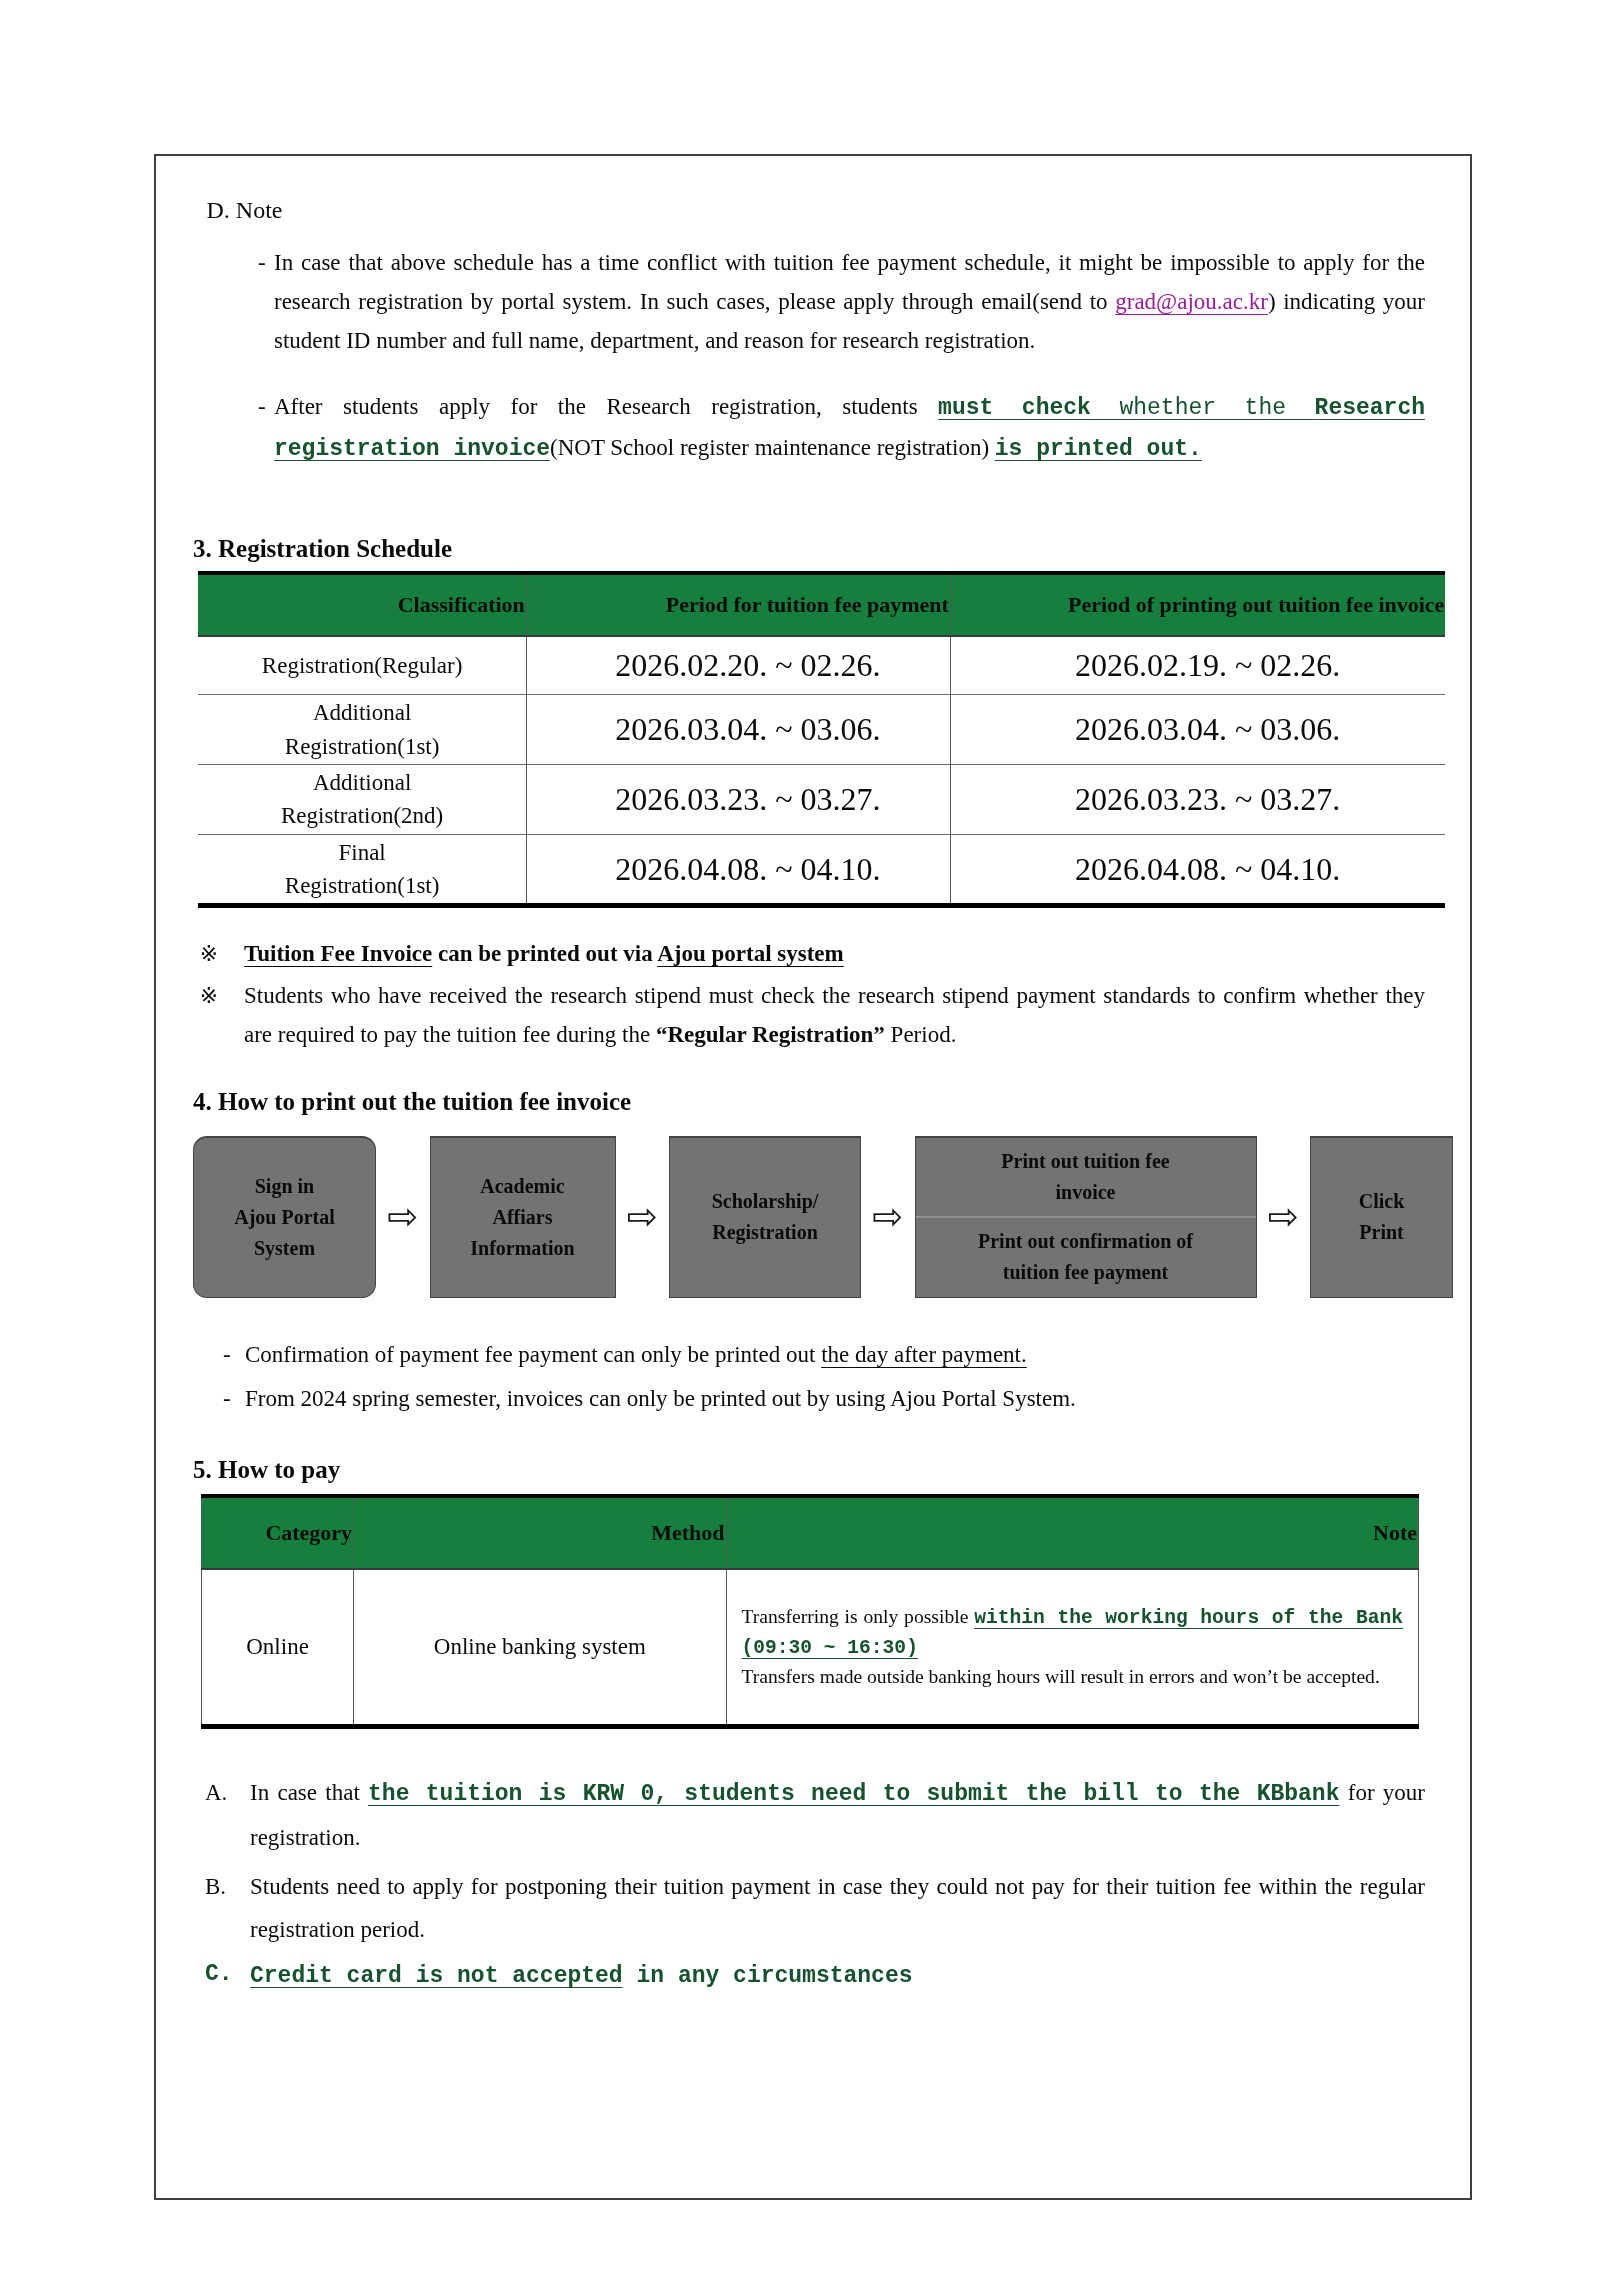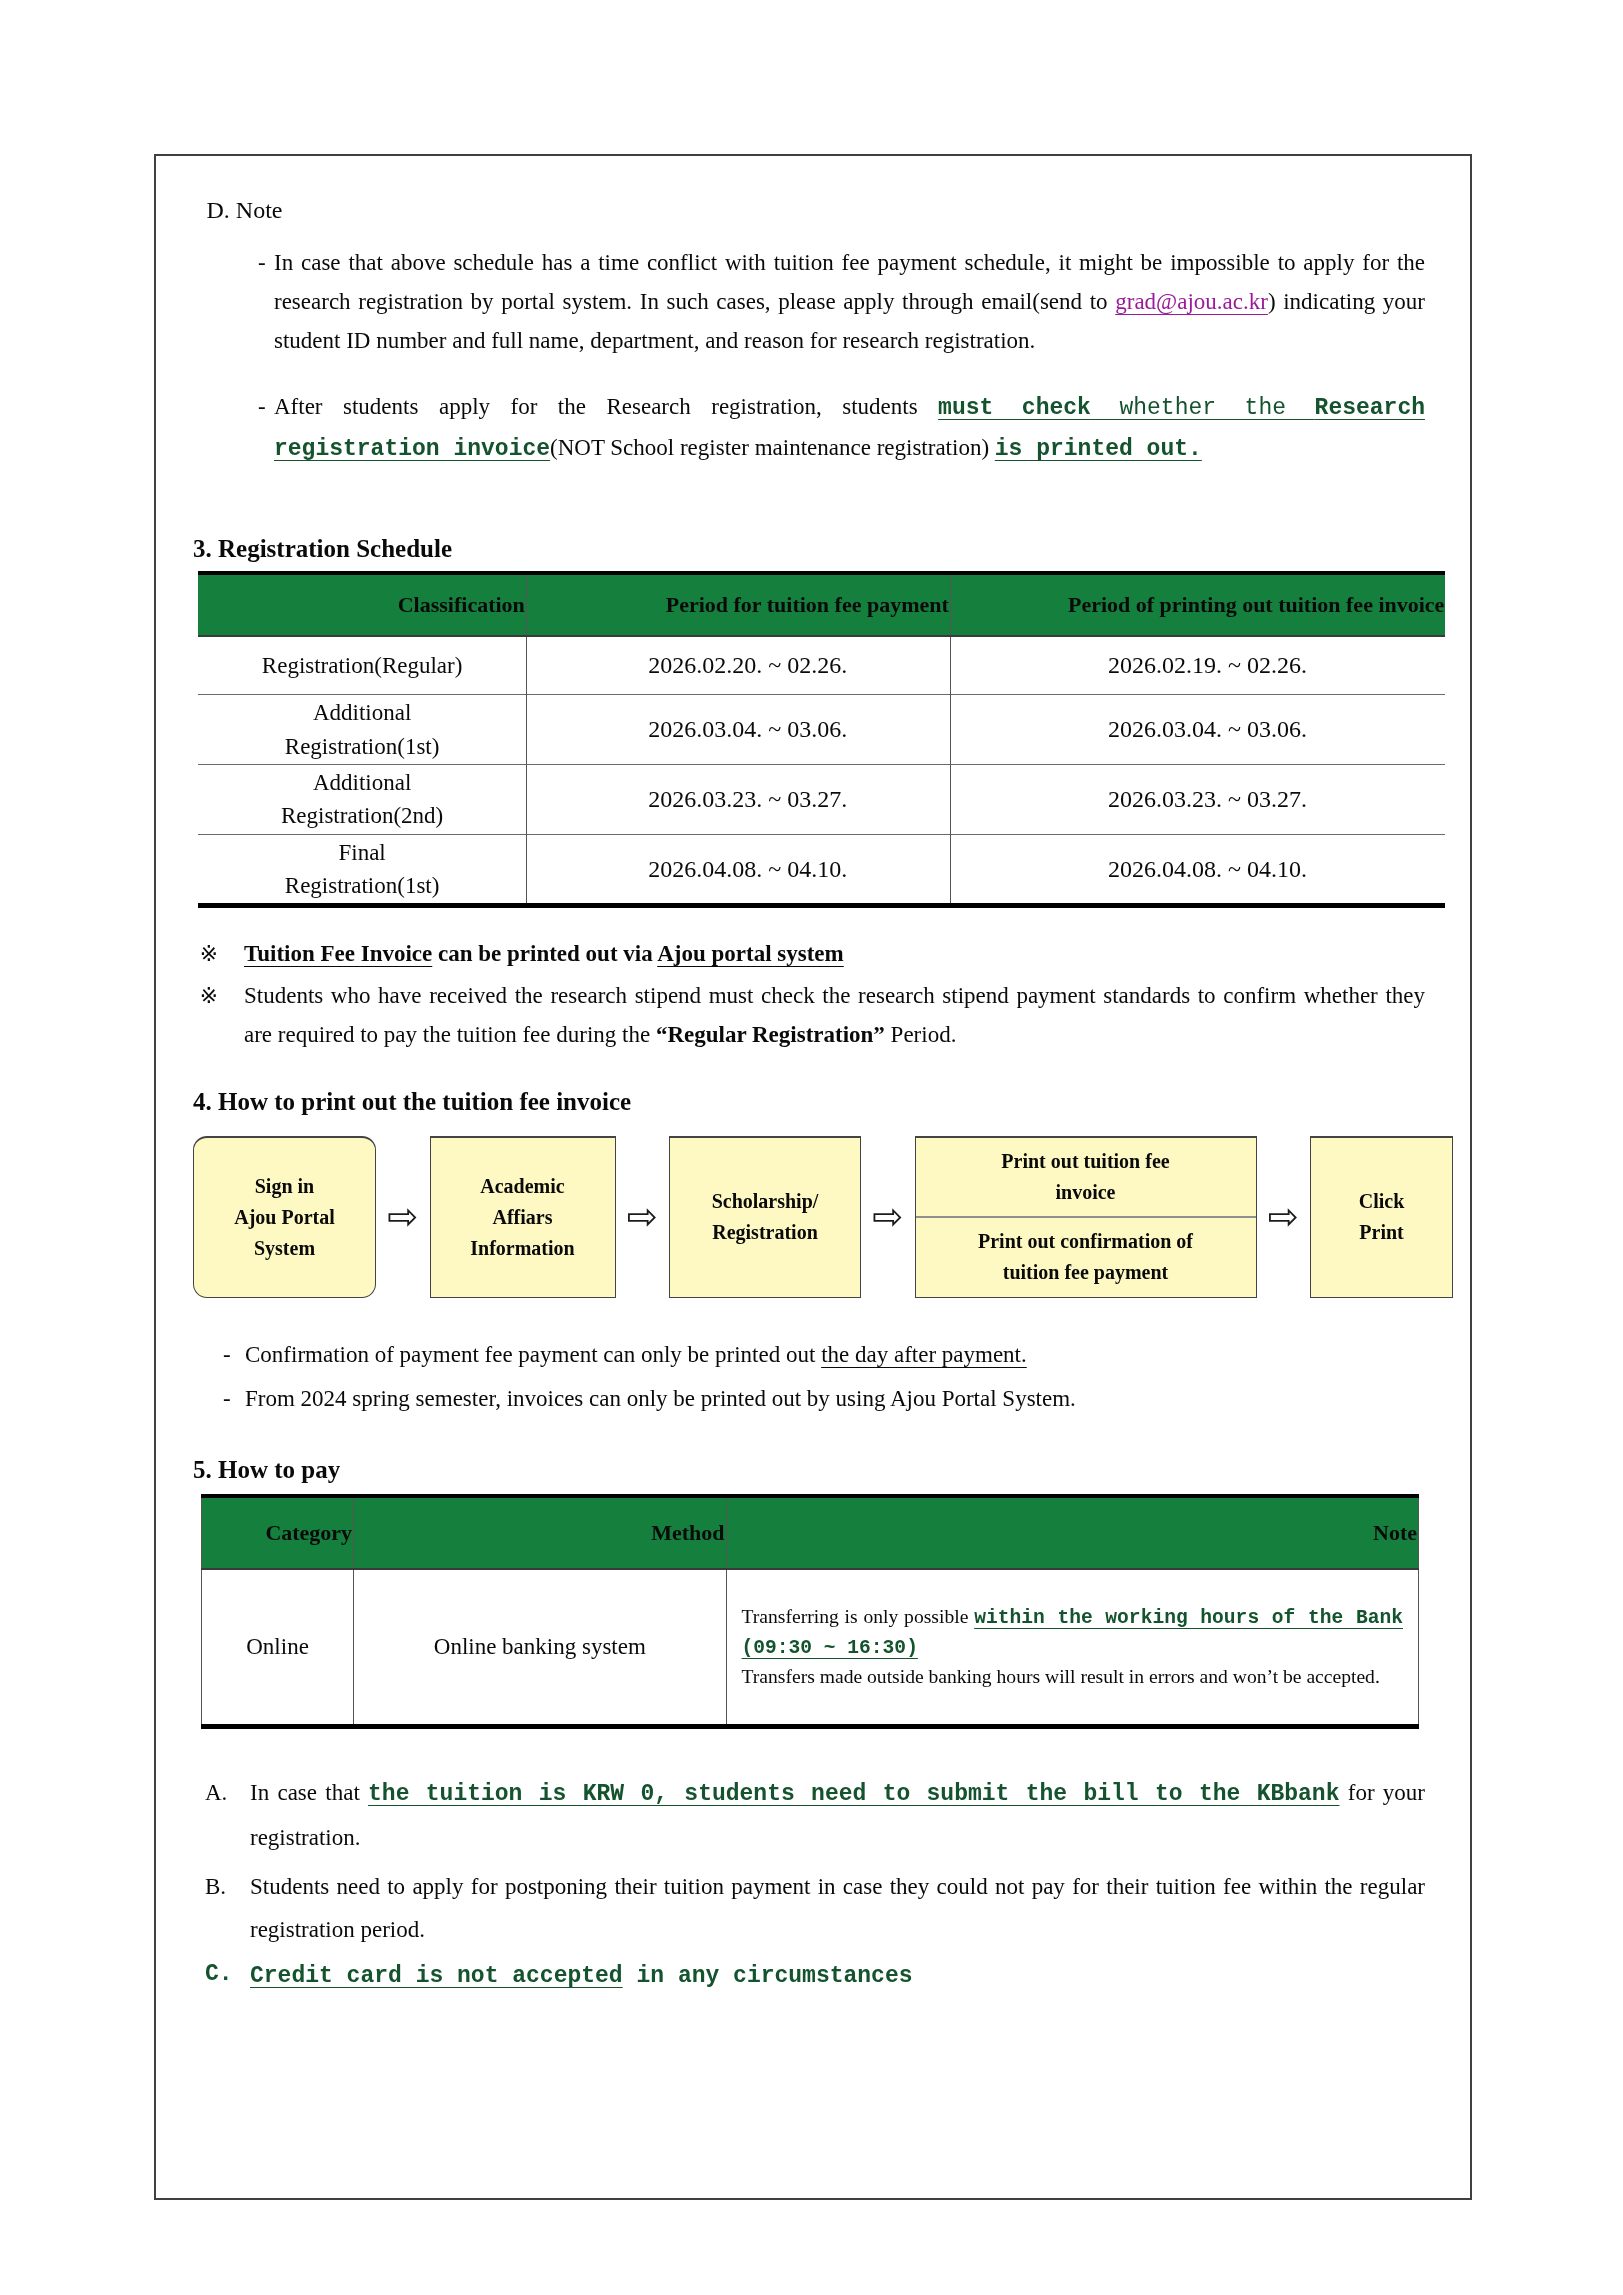--- a/index.html
+++ b/index.html
@@ -38,33 +38,33 @@
   .tbl tbody tr{border-bottom:1.4px solid #6a6a6a;}
   .tbl tbody tr:last-child{border-bottom:none;}
 
   table.schedule{margin-left:5.4px;margin-top:6.8px;width:1247px;}
   .schedule th+th,.schedule td+td{border-left:1.4px solid #555;}
   .schedule col.c1{width:26.3%;}
   .schedule col.c2{width:34.0%;}
   .schedule col.c3{width:39.7%;}
   .schedule thead th{height:58px;}
   .schedule td{font-size:23px;}
-  .schedule td.date{font-size:24px;padding-left:20px;}
+  .schedule td.date{font-size:32px;padding-left:20px;}
   .schedule tr.r0 td{height:55px;}
   .schedule tr.rr td{height:62px;}
   .schedule .cls div{line-height:1.45;}
 
   .refnote{position:relative;padding-left:51px;font-size:23px;line-height:39px;}
   .rn1{margin-top:26px;}
   .rn2{margin-top:2.7px;}
   .refnote .mark{position:absolute;left:6.8px;top:0;
                  font-family:"DejaVu Sans",sans-serif;font-size:21.7px;}
 
   .flow{margin-top:17.6px;width:1260px;display:flex;align-items:stretch;height:162px;}
-  .fbox{border:1.4px solid #444;border-top-width:2.7px;background:#fef9c3;
+  .fbox{border:1.4px solid #444;border-top-width:2.7px;background:#737373;
         display:flex;align-items:center;justify-content:center;text-align:center;
         font-weight:bold;font-size:20px;line-height:1.55;flex:none;box-sizing:border-box;}
   .fb1{width:183px;border-radius:14px;}
   .fb2{width:186px;}
   .fb3{width:192px;}
   .fb4{width:342px;flex-direction:column;align-items:stretch;padding:0;}
   .fb5{width:143px;}
   .fb4 .half{flex:1;display:flex;flex-direction:column;align-items:center;justify-content:center;}
   .fb4 .half.bottom{border-top:2px solid #909090;}
   .farrow{flex:1;display:flex;align-items:center;justify-content:center;

